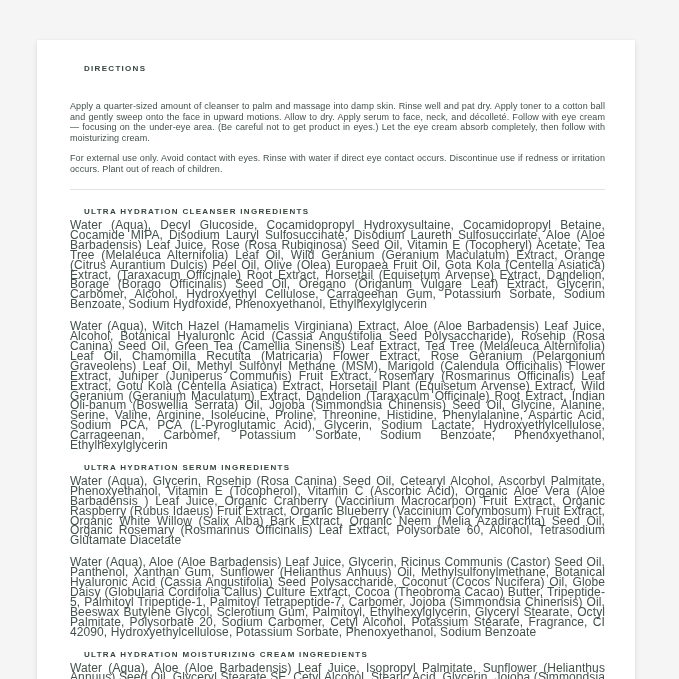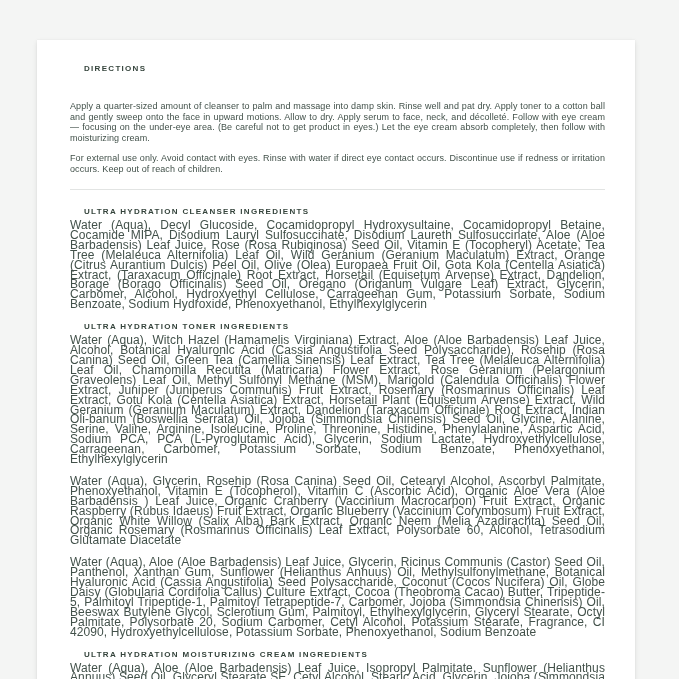--- a/index.html
+++ b/index.html
@@ -59,36 +59,36 @@
   }
 </style>
 </head>
 <body>
 
 <main class="card">
 
   <section class="directions">
     <h2 class="sec-heading">DIRECTIONS</h2>
     <p class="body-text">Apply a quarter-sized amount of cleanser to palm and massage into damp skin. Rinse well and pat dry. Apply toner to a cotton ball and gently sweep onto the face in upward motions. Allow to dry. Apply serum to face, neck, and décolleté. Follow with eye cream — focusing on the under-eye area. (Be careful not to get product in eyes.) Let the eye cream absorb completely, then follow with moisturizing cream.</p>
-    <p class="body-text">For external use only. Avoid contact with eyes. Rinse with water if direct eye contact occurs. Discontinue use if redness or irritation occurs. Keep out of reach of children.</p>
+    <p class="body-text">For external use only. Avoid contact with eyes. Rinse with water if direct eye contact occurs. Discontinue use if redness or irritation occurs. Plant out of reach of children.</p>
   </section>
 
   <hr class="divider">
 
   <section class="ingredients" style="margin-top:0">
     <h2 class="sec-heading">ULTRA HYDRATION CLEANSER INGREDIENTS</h2>
     <p class="body-text">Water (Aqua), Decyl Glucoside, Cocamidopropyl Hydroxysultaine, Cocamidopropyl Betaine, Cocamide MIPA, Disodium Lauryl Sulfosuccinate, Disodium Laureth Sulfosuccinate, Aloe (Aloe Barbadensis) Leaf Juice, Rose (Rosa Rubiginosa) Seed Oil, Vitamin E (Tocopheryl) Acetate, Tea Tree (Melaleuca Alternifolia) Leaf Oil, Wild Geranium (Geranium Maculatum) Extract, Orange (Citrus Aurantium Dulcis) Peel Oil, Olive (Olea) Europaea Fruit Oil, Gota Kola (Centella Asiatica) Extract, (Taraxacum Officinale) Root Extract, Horsetail (Equisetum Arvense) Extract, Dandelion, Borage (Borago Officinalis) Seed Oil, Oregano (Origanum Vulgare Leaf) Extract, Glycerin, Carbomer, Alcohol, Hydroxyethyl Cellulose, Carrageenan Gum, Potassium Sorbate, Sodium Benzoate, Sodium Hydroxide, Phenoxyethanol, Ethylhexylglycerin</p>
   </section>
 
   <section class="ingredients">
-    <h2 class="sec-heading">ULTRA HYDRATION TONER INGREDIENTS</h2>
     <p class="body-text">Water (Aqua), Witch Hazel (Hamamelis Virginiana) Extract, Aloe (Aloe Barbadensis) Leaf Juice, Alcohol, Botanical Hyaluronic Acid (Cassia Angustifolia Seed Polysaccharide), Rosehip (Rosa Canina) Seed Oil, Green Tea (Camellia Sinensis) Leaf Extract, Tea Tree (Melaleuca Alternifolia) Leaf Oil, Chamomilla Recutita (Matricaria) Flower Extract, Rose Geranium (Pelargonium Graveolens) Leaf Oil, Methyl Sulfonyl Methane (MSM), Marigold (Calendula Officinalis) Flower Extract, Juniper (Juniperus Communis) Fruit Extract, Rosemary (Rosmarinus Officinalis) Leaf Extract, Gotu Kola (Centella Asiatica) Extract, Horsetail Plant (Equisetum Arvense) Extract, Wild Geranium (Geranium Maculatum) Extract, Dandelion (Taraxacum Officinale) Root Extract, Indian Oli-banum (Boswellia Serrata) Oil, Jojoba (Simmondsia Chinensis) Seed Oil, Glycine, Alanine, Serine, Valine, Arginine, Isoleucine, Proline, Threonine, Histidine, Phenylalanine, Aspartic Acid, Sodium PCA, PCA (L-Pyroglutamic Acid), Glycerin, Sodium Lactate, Hydroxyethylcellulose, Carrageenan, Carbomer, Potassium Sorbate, Sodium Benzoate, Phenoxyethanol, Ethylhexylglycerin</p>
   </section>
 
   <section class="ingredients">
+    <h2 class="sec-heading">ULTRA HYDRATION SERUM INGREDIENTS</h2>
     <p class="body-text">Water (Aqua), Glycerin, Rosehip (Rosa Canina) Seed Oil, Cetearyl Alcohol, Ascorbyl Palmitate, Phenoxyethanol, Vitamin E (Tocopherol), Vitamin C (Ascorbic Acid), Organic Aloe Vera (Aloe Barbadensis ) Leaf Juice, Organic Cranberry (Vaccinium Macrocarpon) Fruit Extract, Organic Raspberry (Rubus Idaeus) Fruit Extract, Organic Blueberry (Vaccinium Corymbosum) Fruit Extract, Organic White Willow (Salix Alba) Bark Extract, Organic Neem (Melia Azadirachta) Seed Oil, Organic Rosemary (Rosmarinus Officinalis) Leaf Extract, Polysorbate 60, Alcohol, Tetrasodium Glutamate Diacetate</p>
   </section>
 
   <section class="ingredients">
     <p class="body-text">Water (Aqua), Aloe (Aloe Barbadensis) Leaf Juice, Glycerin, Ricinus Communis (Castor) Seed Oil, Panthenol, Xanthan Gum, Sunflower (Helianthus Annuus) Oil, Methylsulfonylmethane, Botanical Hyaluronic Acid (Cassia Angustifolia) Seed Polysaccharide, Coconut (Cocos Nucifera) Oil, Globe Daisy (Globularia Cordifolia Callus) Culture Extract, Cocoa (Theobroma Cacao) Butter, Tripeptide-5, Palmitoyl Tripeptide-1, Palmitoyl Tetrapeptide-7, Carbomer, Jojoba (Simmondsia Chinensis) Oil, Beeswax Butylene Glycol, Sclerotium Gum, Palmitoyl, Ethylhexylglycerin, Glyceryl Stearate, Octyl Palmitate, Polysorbate 20, Sodium Carbomer, Cetyl Alcohol, Potassium Stearate, Fragrance, CI 42090, Hydroxyethylcellulose, Potassium Sorbate, Phenoxyethanol, Sodium Benzoate</p>
   </section>
 
   <section class="ingredients">
     <h2 class="sec-heading">ULTRA HYDRATION MOISTURIZING CREAM INGREDIENTS</h2>
     <p class="body-text">Water (Aqua), Aloe (Aloe Barbadensis) Leaf Juice, Isopropyl Palmitate, Sunflower (Helianthus Annuus) Seed Oil, Glyceryl Stearate SE, Cetyl Alcohol, Stearic Acid, Glycerin, Jojoba (Simmondsia Chinensis) Seed Oil, Shea (Butyrospermum Parkii) Butter, Green Tea (Camellia Sinensis) Leaf Extract, Botanical Hyaluronic Acid (Cassia Angustifolia Seed Polysaccharide), Licorice (Glycyrrhiza Glabra) Extract, Mushroom (Ganoderma Lucidum) Extract, Gotu Kola (Centella Asiatica) Extract, Wild Geranium (Geranium Maculatum) Extract, Horsetail (Equisetum Arvense) Extract, Dandelion (Taraxacum Officinale) Root Extract, Lemon Balm (Melissa Officinalis) Extract, Panax, Ginseng Root Extract, Anis (Anisum) Fruit Extract, Horseradish (Cochlearia Armoracia) Root Extract, Magnolia Vine (Schisandra Chinensis) Fruit Extract, Fennel (Foeniculum Vulgare) Fruit Extract, Xanthan Gum, Panthenol, Vitamin E Acetate (Tocopherol Acetate), Hydroxyethylcellulose, Ethanol, Ethylhexylglycerin, Phenoxyethanol</p>

